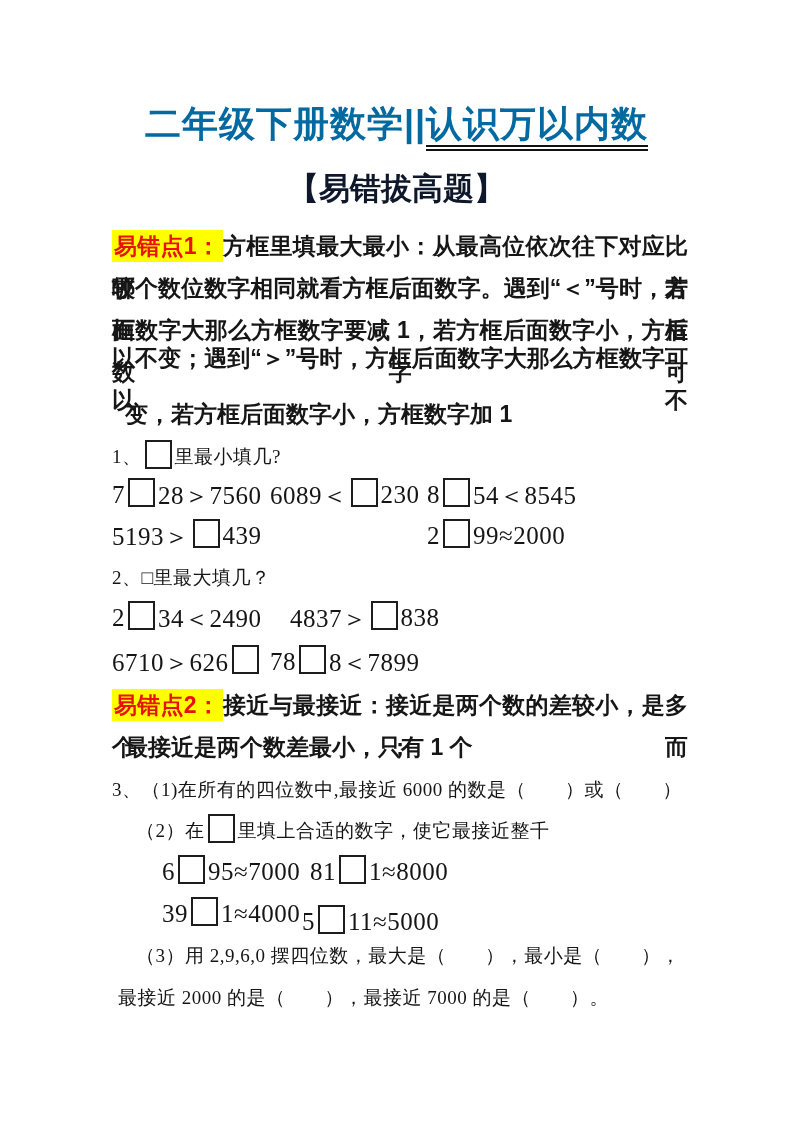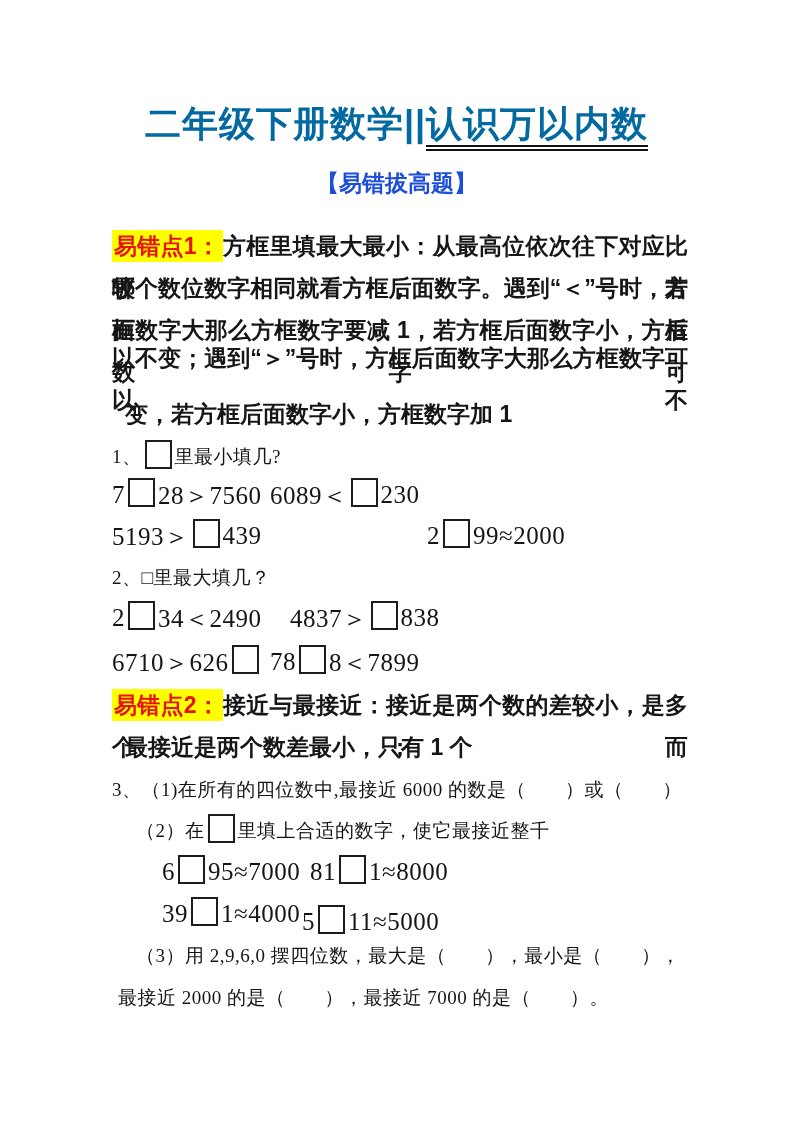--- a/index.html
+++ b/index.html
@@ -33,22 +33,22 @@
   .doc-title .u2{
     border-bottom:6px double #111;
     padding-bottom:1px;
   }
   .doc-subtitle{
     position:absolute;
     top:168px;left:0;width:793px;height:44px;
     text-align:center;
     font-family:"Liberation Sans","DejaVu Sans",sans-serif;
     font-weight:bold;
-    font-size:23px;
-    color:#1d4ed8;
+    font-size:31px;
+    color:#0f172a;
     white-space:nowrap;
   }
   .para-line{
     position:absolute;
     left:112px;width:576px;height:42px;
     font-family:"Liberation Sans","DejaVu Sans",sans-serif;
     font-weight:bold;
     font-size:23px;
     line-height:42px;
     color:#161616;
@@ -102,20 +102,21 @@
   <div class="para-line" style="top:267px;">哪个数位数字相同就看方框后面数字。遇到“＜”号时，方框后</div>
   <div class="para-line" style="top:309px;">面数字大那么方框数字要减 1，若方框后面数字小，方框数字可</div>
   <div class="para-line" style="top:337px;">以不变；遇到“＞”号时，方框后面数字大那么方框数字可以不</div>
   <div class="para-line no-just" style="top:393px;">变，若方框后面数字小，方框数字加 1</div>
 
   <div class="line serif-line boxify" style="top:436px;">1、<span class="sq"></span>里最小填几?</div>
 
   <div class="line" style="top:474px;">
     <span class="expr boxify" style="left:0;">7<span class="sq"></span>28＞7560</span>
     <span class="expr boxify" style="left:158px;">6089＜<span class="sq"></span>230</span>
+    <span class="expr boxify" style="left:315px;">8<span class="sq"></span>54＜8545</span>
   </div>
 
   <div class="line" style="top:515px;">
     <span class="expr boxify" style="left:0;">5193＞<span class="sq"></span>439</span>
     <span class="expr boxify" style="left:315px;">2<span class="sq"></span>99≈2000</span>
   </div>
 
   <div class="line serif-line" style="top:557px;">2、□里最大填几？</div>
 
   <div class="line" style="top:597px;">

